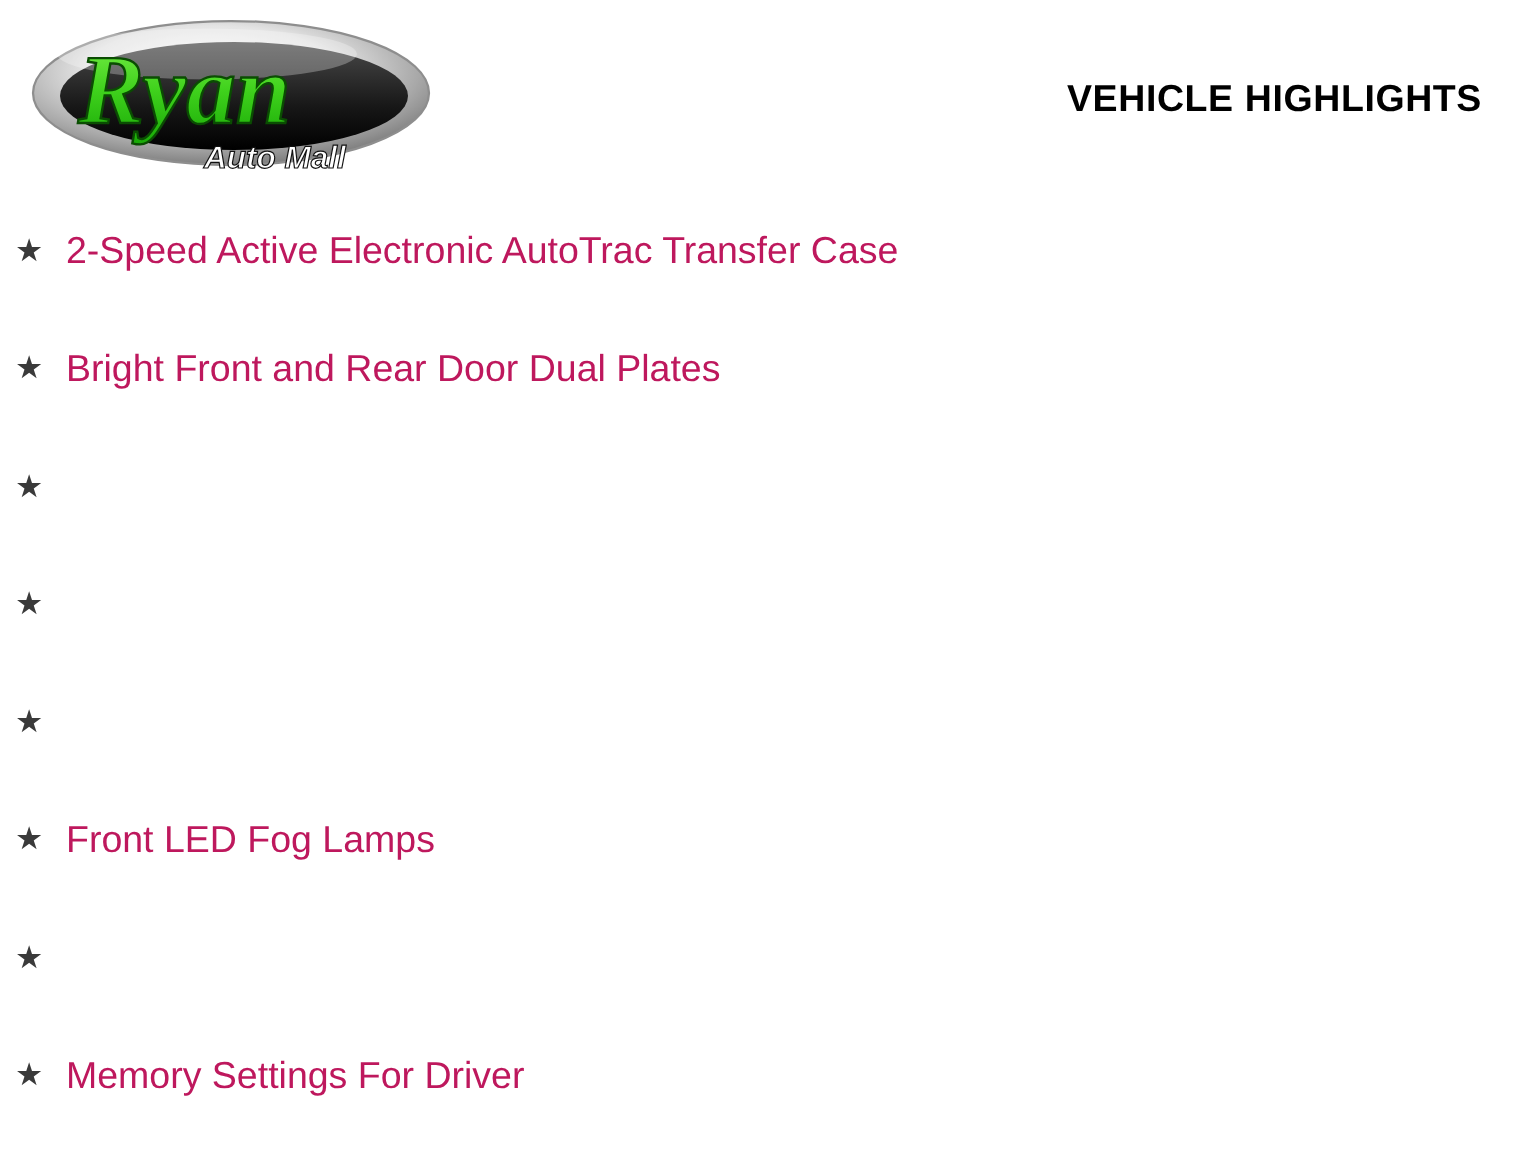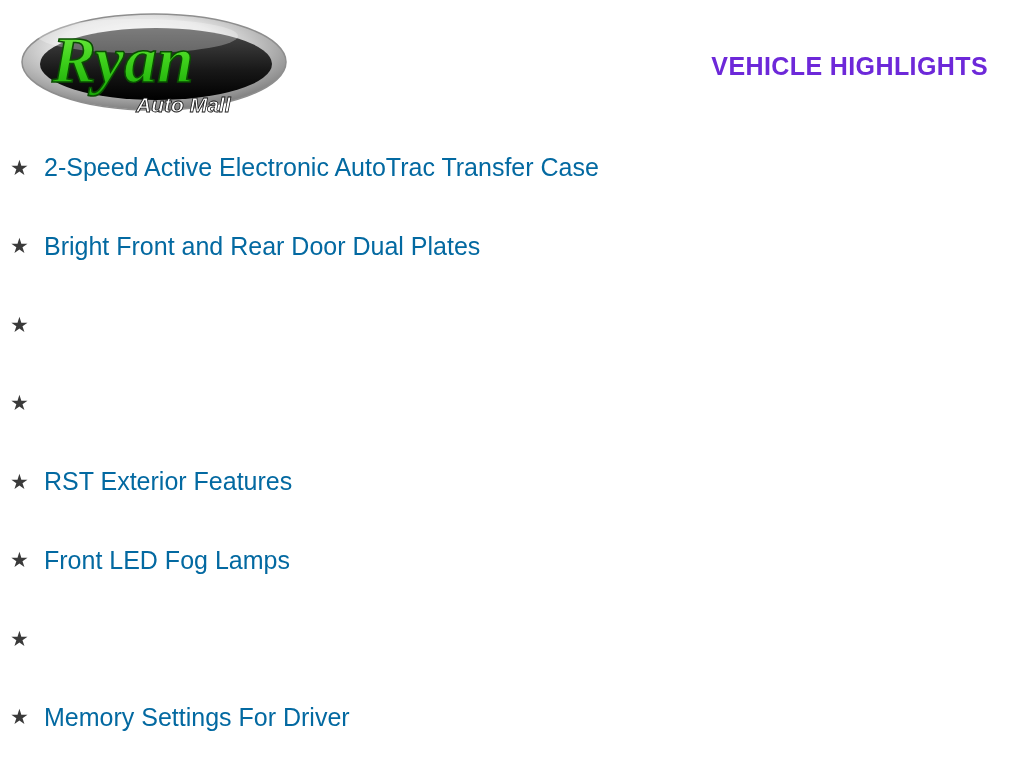--- a/index.html
+++ b/index.html
@@ -36,21 +36,21 @@
   }
   .logo svg { display: block; }
 
   .page-title {
     position: absolute;
     right: 36px;
     top: 52px;
     font-size: 25px;
     font-weight: bold;
     letter-spacing: 0.4px;
-    color: #6d28d9;
+    color: #000000;
     white-space: nowrap;
   }
 
   
   .highlights {
     position: absolute;
     left: 0;
     top: 128px;
     right: 0;
     list-style: none;
@@ -66,21 +66,21 @@
   .bullet-star {
     width: 34px;
     flex: 0 0 34px;
     font-size: 21px;
     line-height: 1;
     color: #3a3a3a;
     text-align: left;
   }
   .highlight-text {
     font-size: 25px;
-    color: #0369a1;
+    color: #be185d;
     line-height: 1.2;
     white-space: nowrap;
   }
 </style>
 </head>
 <body>
 
 <div class="page">
 
   <div class="header">
@@ -132,21 +132,20 @@
       <span class="highlight-text">Bright Front and Rear Door Dual Plates</span>
     </li>
     <li class="highlight-item">
       <span class="bullet-star">★</span>
     </li>
     <li class="highlight-item">
       <span class="bullet-star">★</span>
     </li>
     <li class="highlight-item">
       <span class="bullet-star">★</span>
-      <span class="highlight-text">RST Exterior Features</span>
     </li>
     <li class="highlight-item">
       <span class="bullet-star">★</span>
       <span class="highlight-text">Front LED Fog Lamps</span>
     </li>
     <li class="highlight-item">
       <span class="bullet-star">★</span>
     </li>
     <li class="highlight-item">
       <span class="bullet-star">★</span>

